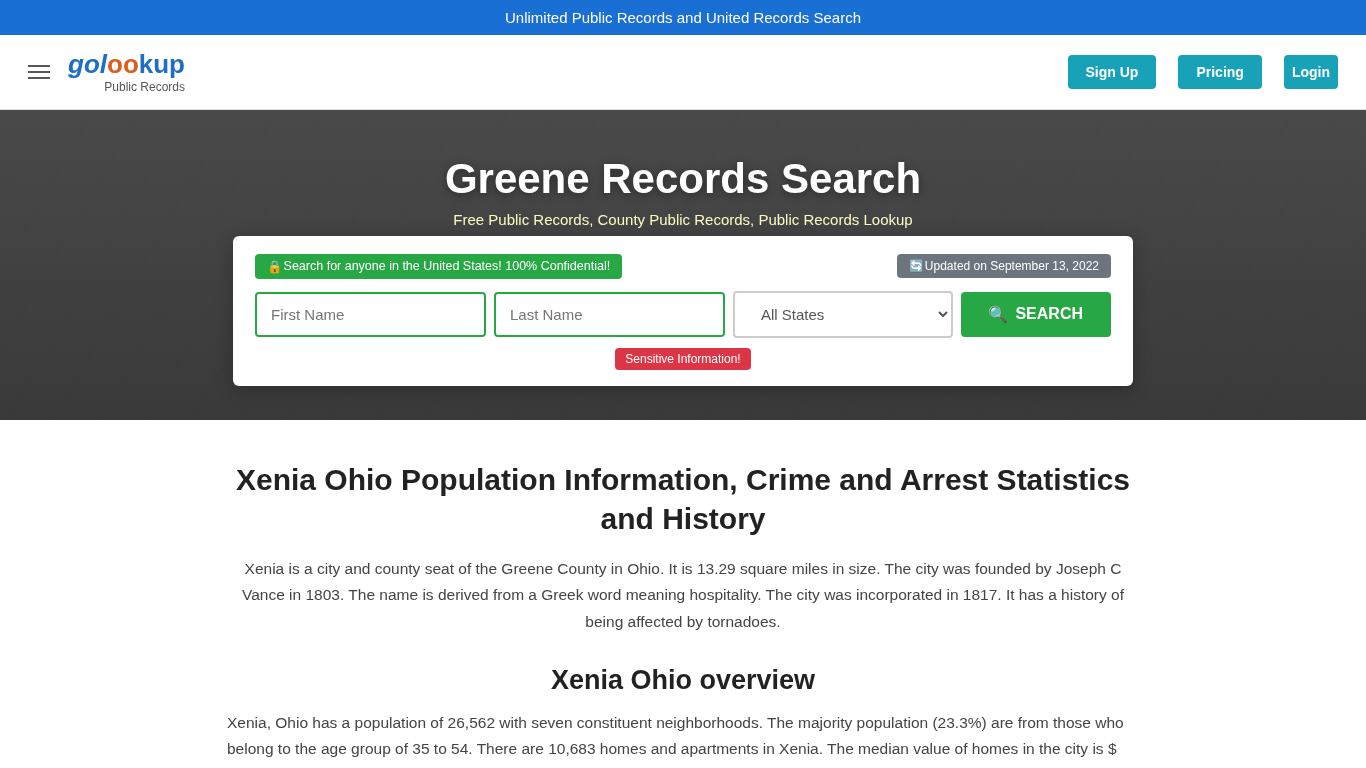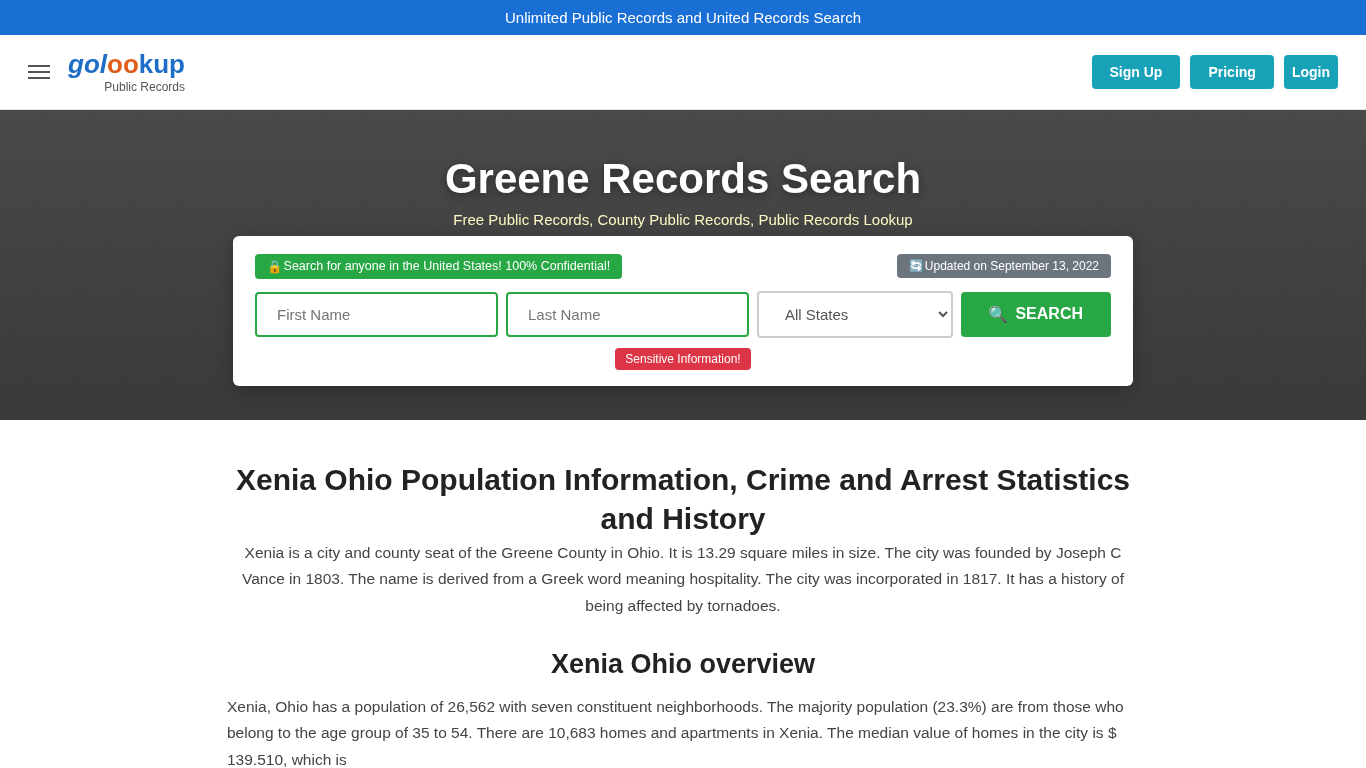--- a/index.html
+++ b/index.html
@@ -53,21 +53,21 @@
     .logo-text .oo { color: #e63; }
     .logo-text .kup { color: #1e6ec8; }
     .logo-sub {
       font-size: 12px;
       color: #555;
       text-align: right;
       margin-top: 1px;
     }
     .header-right {
       display: flex;
-      gap: 10px;
+      gap: 22px;
       align-items: center;
       justify-content: space-between;
     }
     .btn-signup {
       background: #17a2b8;
       color: #fff;
       border: none;
       padding: 9px 18px;
       border-radius: 4px;
       font-size: 14px;
@@ -175,21 +175,21 @@
       align-items: center;
       gap: 5px;
     }
     .search-inputs {
       display: flex;
       gap: 8px;
       align-items: center;
     }
     .search-inputs input {
       flex: 1;
-      padding: 12px 20px;
+      padding: 12px 14px;
       border: 2px solid #28a745;
       border-radius: 4px;
       font-size: 15px;
       color: #999;
       outline: none;
     }
     .search-inputs select {
       flex: 1;
       padding: 12px 22px;
       border: 2px solid #ccc;
@@ -230,21 +230,21 @@
     .main-content {
       max-width: 960px;
       margin: 0 auto;
       padding: 40px 24px 30px;
     }
     .page-heading {
       font-size: 30px;
       font-weight: 700;
       text-align: center;
       color: #222;
-      margin-bottom: 2px;
+      margin-bottom: 18px;
       line-height: 1.3;
     }
     .page-description {
       font-size: 15.5px;
       color: #444;
       text-align: center;
       line-height: 1.7;
       margin-bottom: 30px;
     }
     .section-heading {

